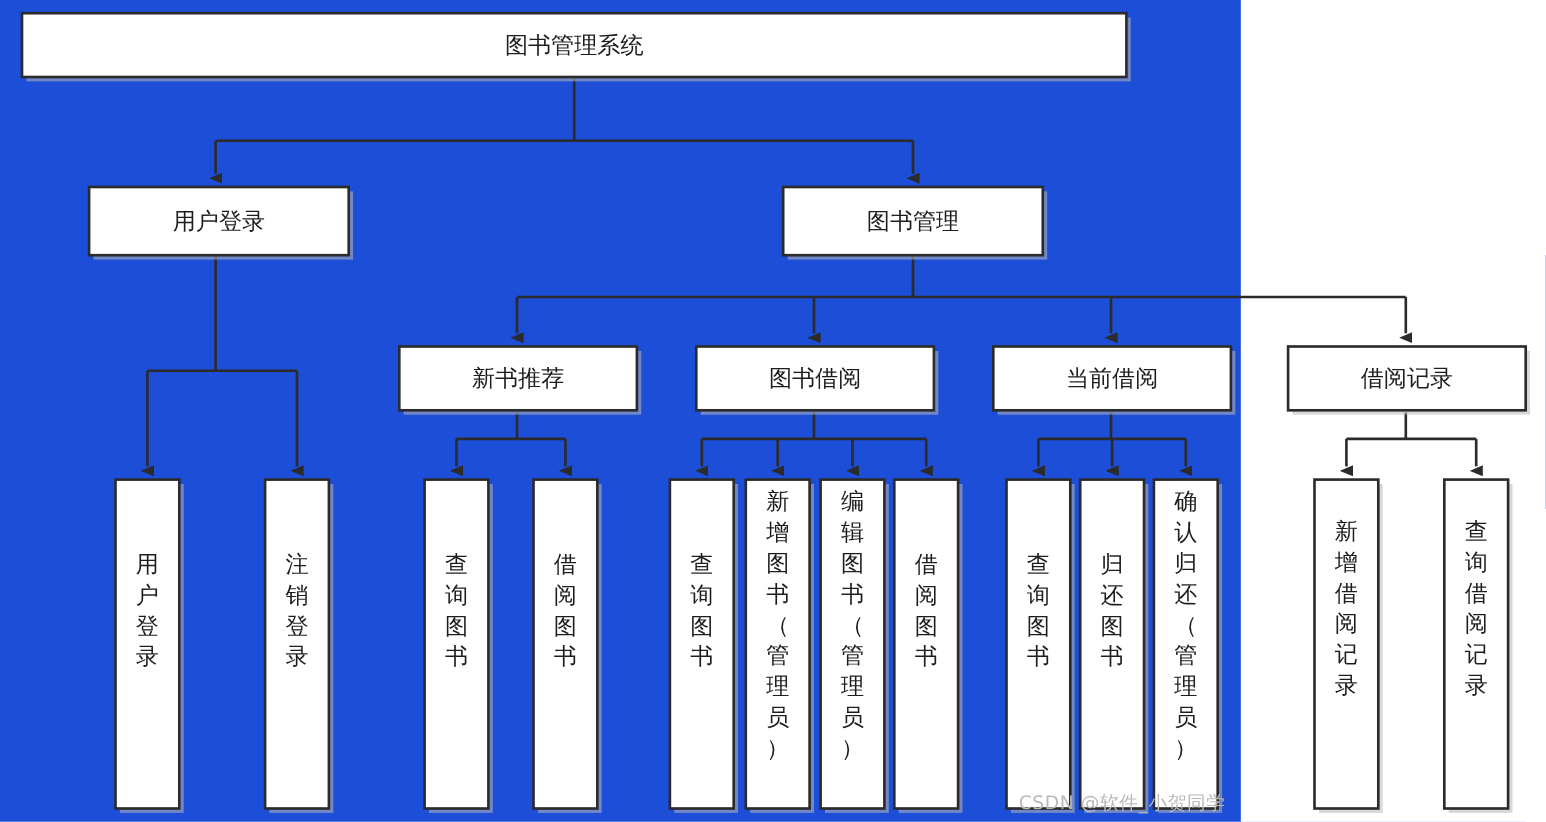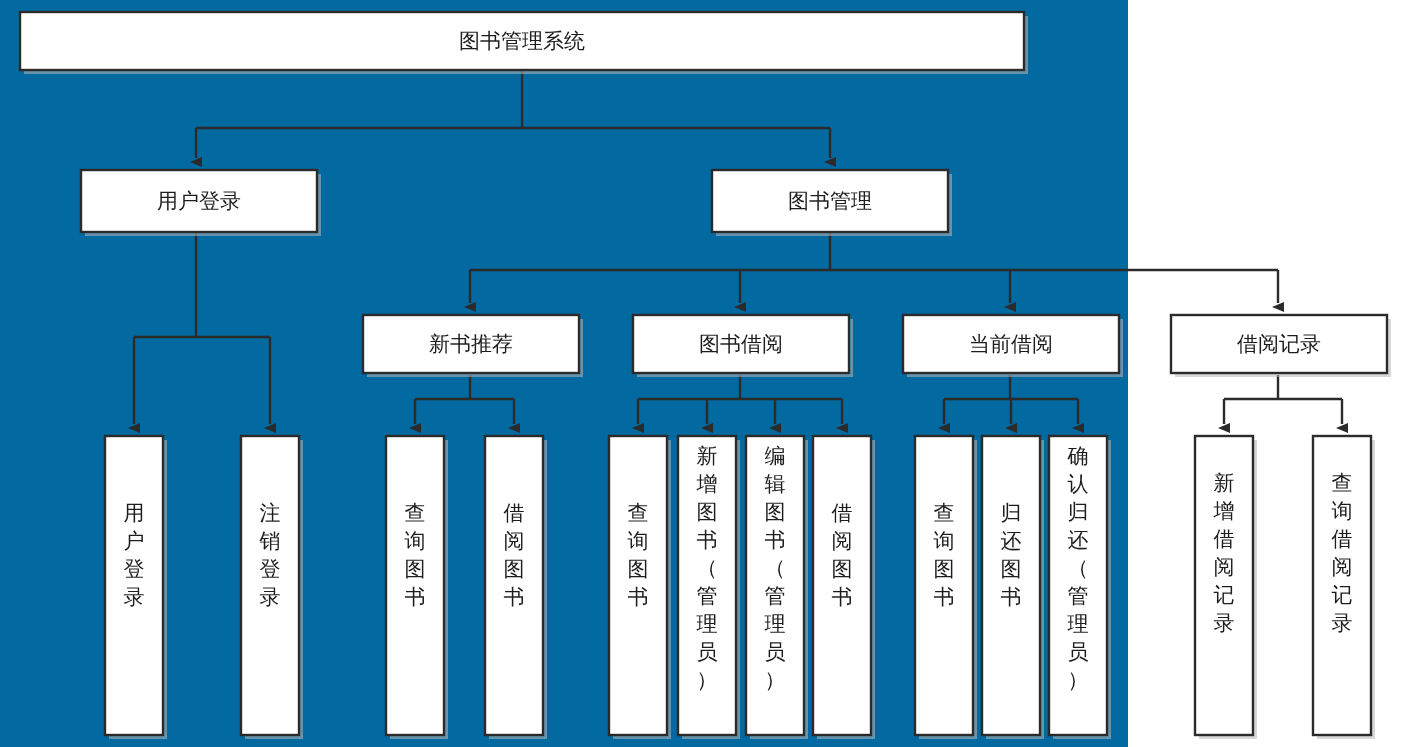--- a/index.html
+++ b/index.html
@@ -10,21 +10,21 @@
   body {
     width: 1405px;
     height: 747px;
     font-family: "DejaVu Sans", "Liberation Sans", sans-serif;
     overflow: hidden;
   }
   #diagram-root {
     position: relative;
     width: 1128px;
     height: 747px;
-    background: #0369a1;
+    background: #1d4ed8;
   }
   svg#tree-svg {
     position: absolute;
     left: 0;
     top: 0;
     width: 1405px;
     height: 747px;
     display: block;
   }
   .node-box {
@@ -234,14 +234,15 @@
       <text class="node-label-v" x="1224" y="490"><tspan x="1224" dy="0">新</tspan><tspan x="1224" dy="28">增</tspan><tspan x="1224" dy="28">借</tspan><tspan x="1224" dy="28">阅</tspan><tspan x="1224" dy="28">记</tspan><tspan x="1224" dy="28">录</tspan></text>
     </g>
     <g>
       <rect class="node-shadow" x="1317" y="440" width="58" height="299"></rect>
       <rect class="node-box" x="1313" y="436" width="58" height="299"></rect>
       <text class="node-label-v" x="1342" y="490"><tspan x="1342" dy="0">查</tspan><tspan x="1342" dy="28">询</tspan><tspan x="1342" dy="28">借</tspan><tspan x="1342" dy="28">阅</tspan><tspan x="1342" dy="28">记</tspan><tspan x="1342" dy="28">录</tspan></text>
     </g>
 
   </svg>
 
+  <div class="watermark">CSDN @软件_小贺同学</div>
 
 </div>
 
 </body></html>

